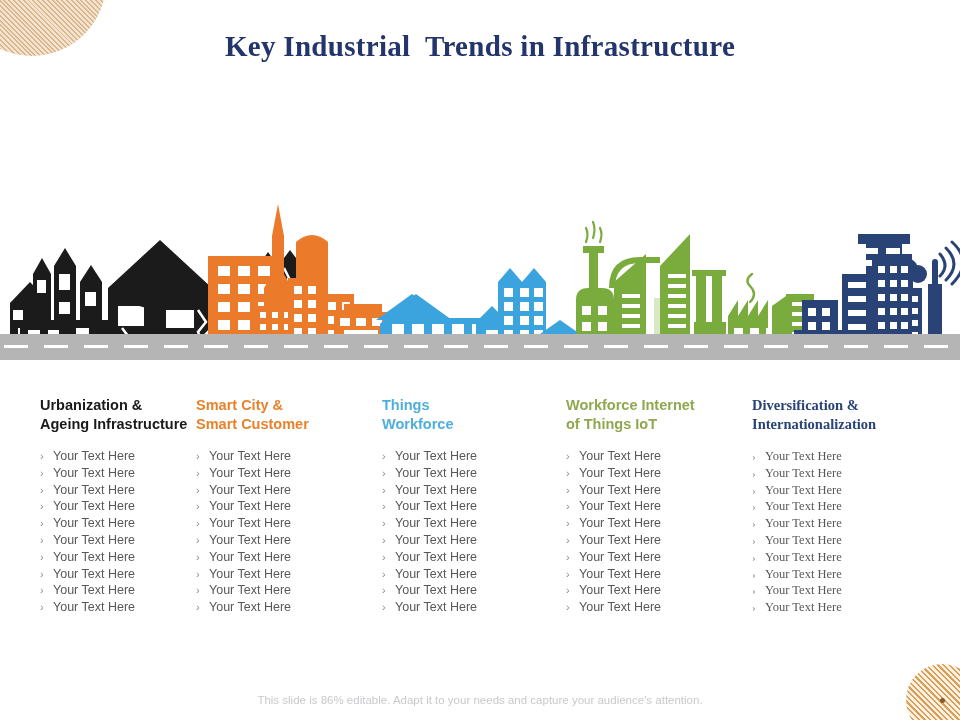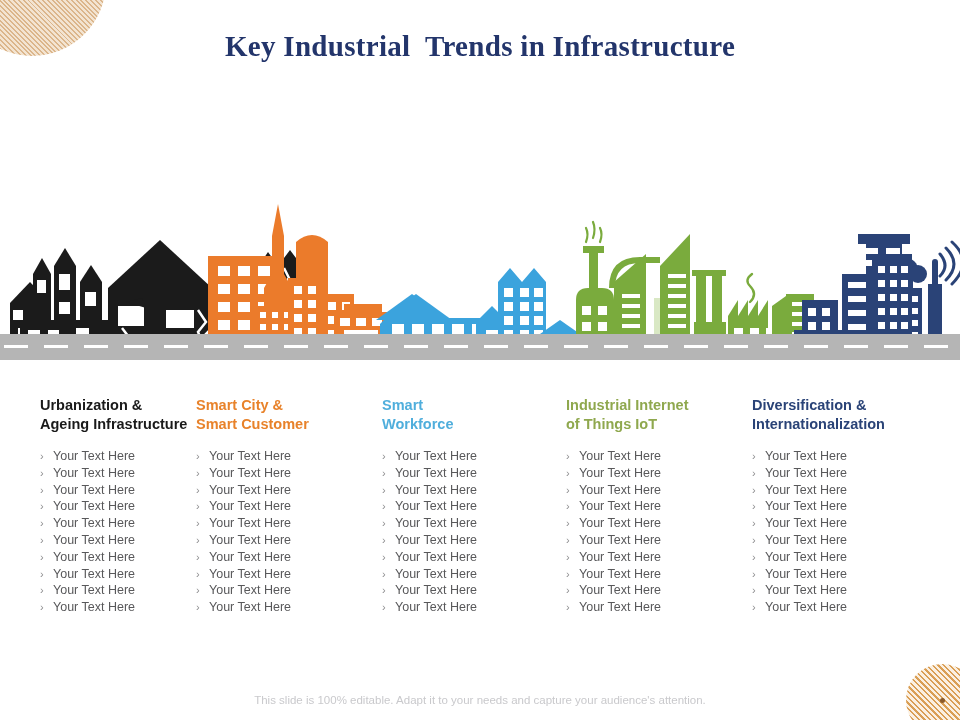--- a/index.html
+++ b/index.html
@@ -92,21 +92,21 @@
     width: 960px;
     display: flex;
   }
   .col {
     box-sizing: border-box;
   }
   .col:nth-child(1) { width: 196px; padding-left: 40px; }
   .col:nth-child(2) { width: 186px; padding-left: 0px; }
   .col:nth-child(3) { width: 184px; padding-left: 0px; }
   .col:nth-child(4) { width: 186px; padding-left: 0px; }
-  .col:nth-child(5) { width: 208px; padding-left: 0px; }
+  .col:nth-child(5) { width: 208px; padding-left: 0px; font-family: Liberation Serif, serif; }
 
   .col-head {
     font-size: 14.5px;
     font-weight: bold;
     line-height: 19px;
     white-space: pre-line;
     margin-bottom: 14px;
   }
   .bullets { list-style: none; margin: 0; padding: 0; }
   .bullets li {
@@ -582,21 +582,21 @@
             <span>Your Text Here</span>
           </li>
         <li>
             <span class="chev">›</span>
             <span>Your Text Here</span>
           </li>
       </ul>
     </div>
 
     <div class="col">
-      <div class="col-head" style="color: rgb(79, 174, 220);">Smart
+      <div class="col-head" style="color: rgb(79, 174, 220);">Things
 Workforce</div>
       <ul class="bullets">
         <li>
             <span class="chev">›</span>
             <span>Your Text Here</span>
           </li>
         <li>
             <span class="chev">›</span>
             <span>Your Text Here</span>
           </li>
@@ -629,21 +629,21 @@
             <span>Your Text Here</span>
           </li>
         <li>
             <span class="chev">›</span>
             <span>Your Text Here</span>
           </li>
       </ul>
     </div>
 
     <div class="col">
-      <div class="col-head" style="color: rgb(143, 168, 78);">Industrial Internet
+      <div class="col-head" style="color: rgb(143, 168, 78);">Workforce Internet
 of Things IoT</div>
       <ul class="bullets">
         <li>
             <span class="chev">›</span>
             <span>Your Text Here</span>
           </li>
         <li>
             <span class="chev">›</span>
             <span>Your Text Here</span>
           </li>
@@ -724,14 +724,14 @@
           </li>
         <li>
             <span class="chev">›</span>
             <span>Your Text Here</span>
           </li>
       </ul>
     </div>
 
   </div>
 
-  <div id="footer">This slide is 100% editable. Adapt it to your needs and capture your audience's attention.</div>
+  <div id="footer">This slide is 86% editable. Adapt it to your needs and capture your audience's attention.</div>
 </div>
 
 </body></html>

